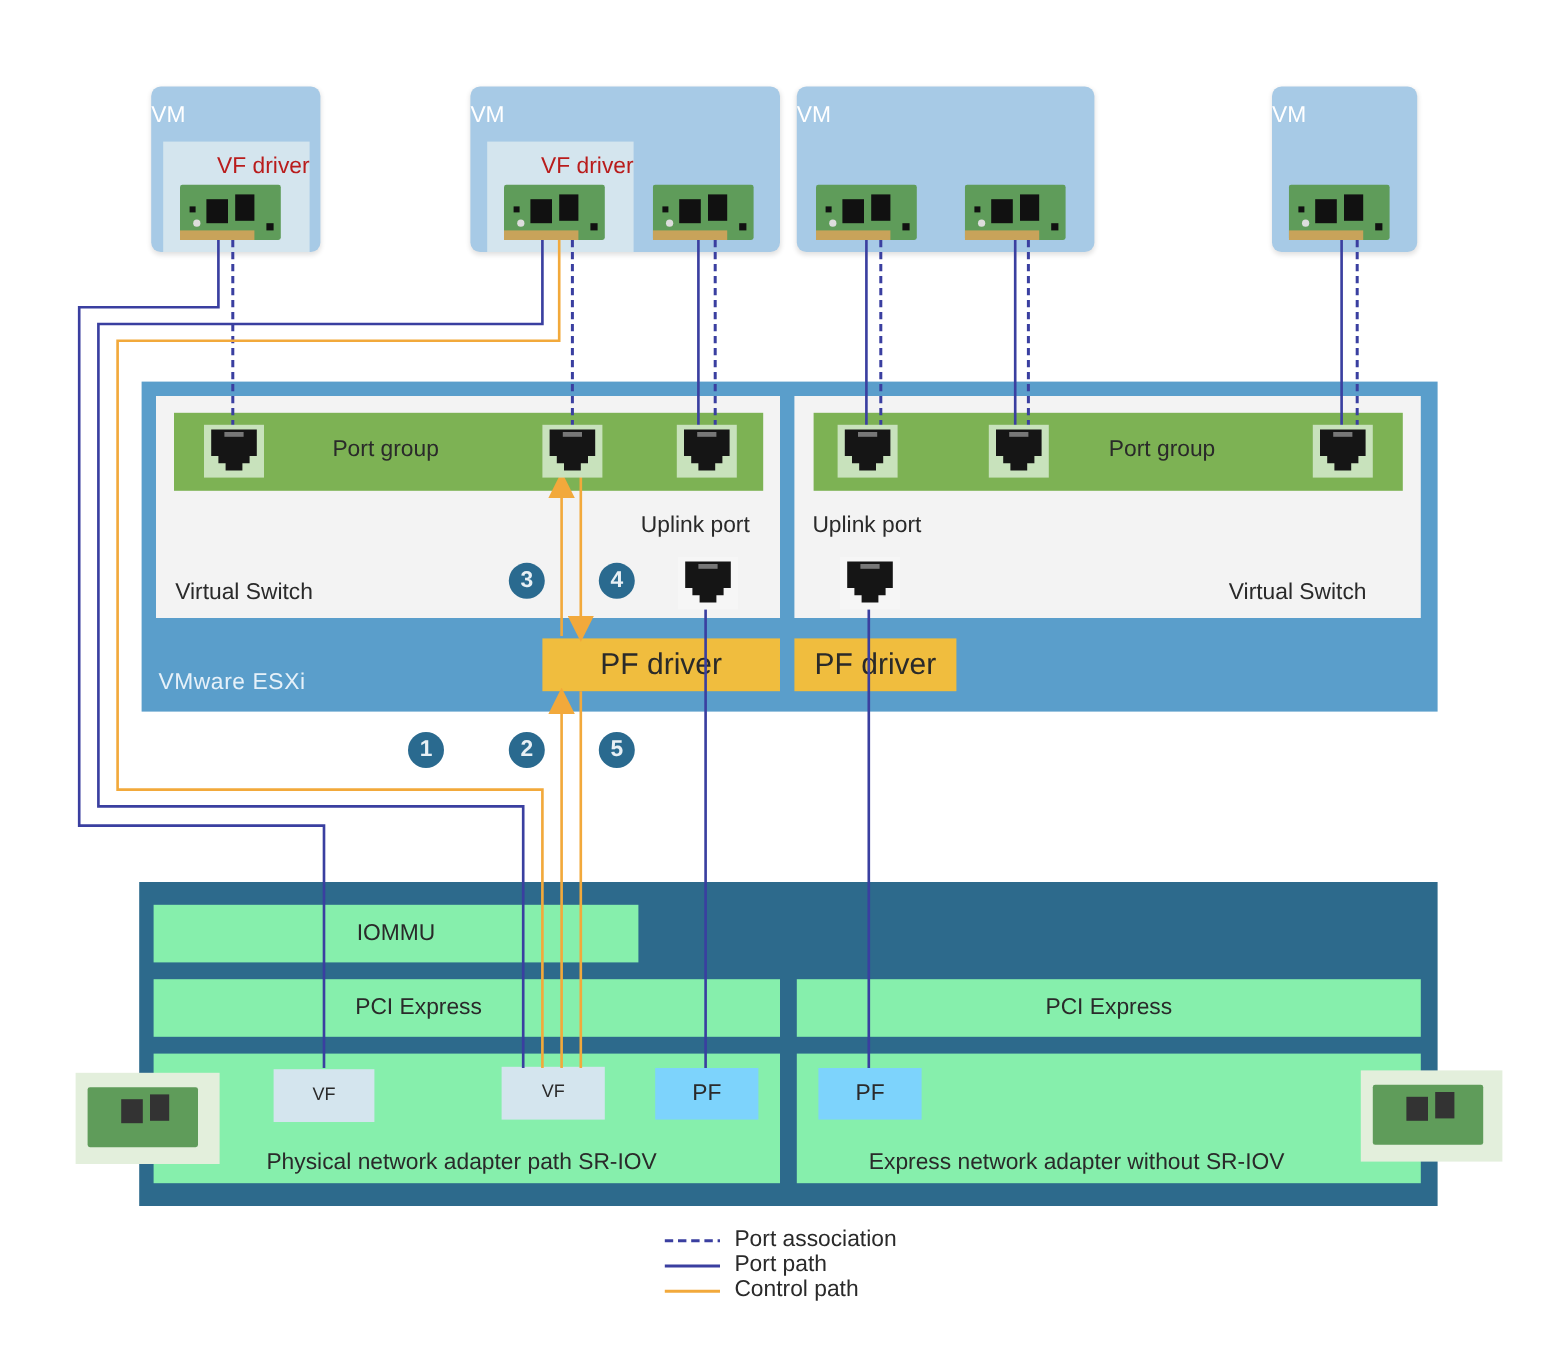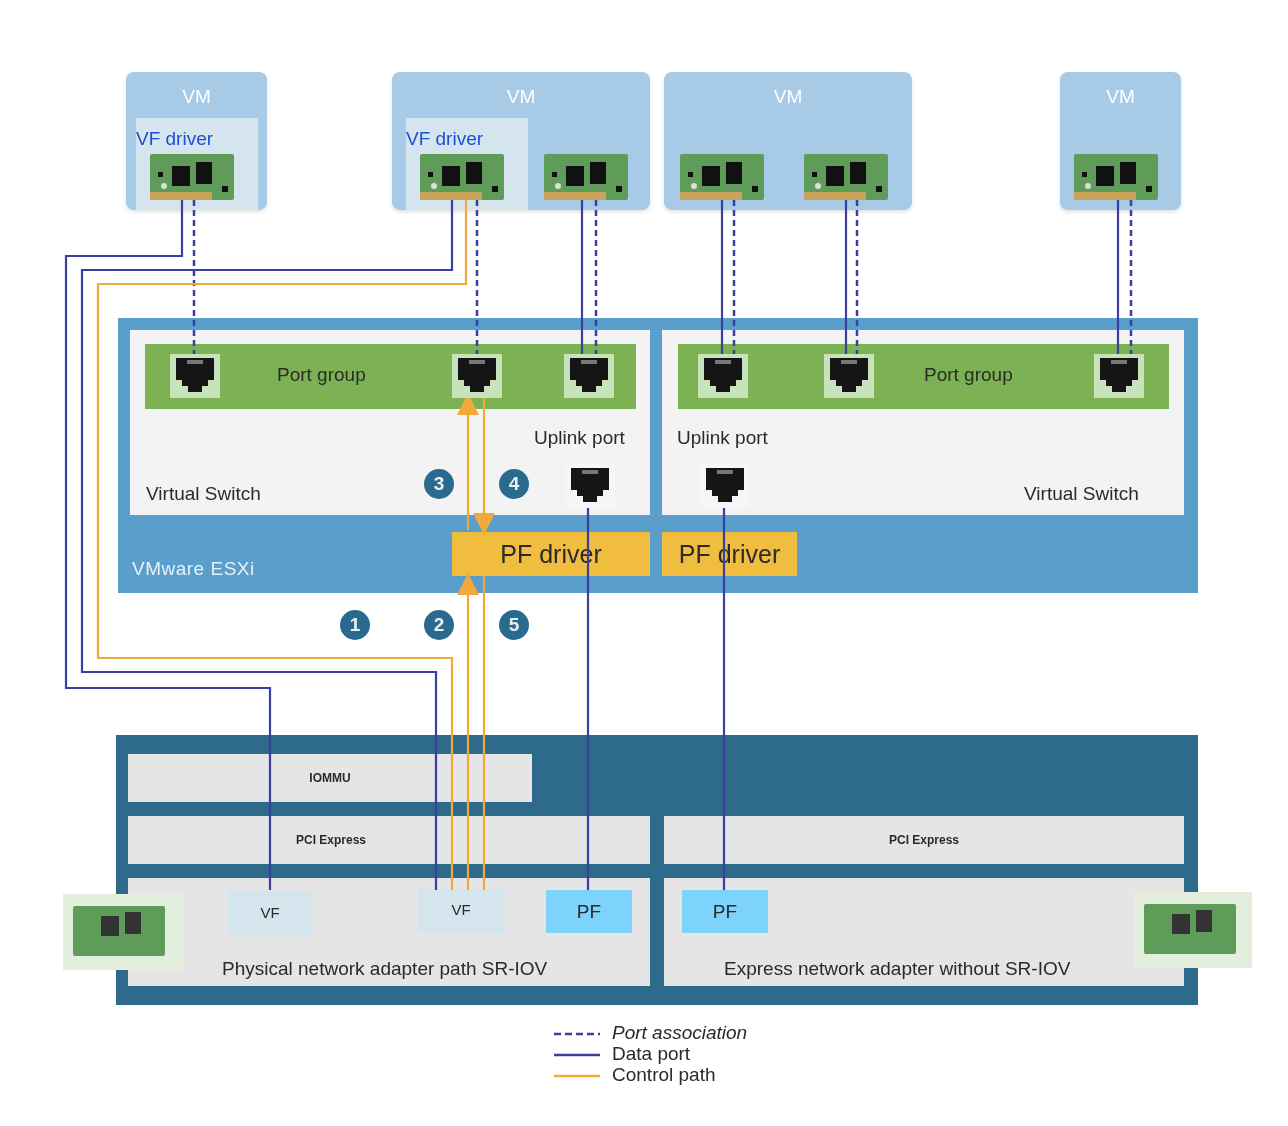--- a/index.html
+++ b/index.html
@@ -1,32 +1,32 @@
 <!DOCTYPE html>
 <html><head>
 <meta charset="utf-8">
 <style>
   html, body { margin:0; padding:0; background:#ffffff; }
   body { width:1288px; height:1126px; position:relative; overflow:hidden;
          font-family:"Liberation Sans", sans-serif; color:#2a2a2a; }
   .abs { position:absolute; box-sizing:border-box; }
   .vm { background:#a7cae6; border-radius:8px; box-shadow:0 2px 4px rgba(0,0,0,0.12); }
-  .vm-title { position:absolute; left:0; right:0; top:14px; text-align:center;
+  .vm-title { position:absolute; left:0; right:0; top:14px; 
               color:#ffffff; font-size:19px; }
   .vfdrv { background:#d4e5ee; }
-  .vfdrv-label { position:absolute; left:0; right:0; top:10px; text-align:left;
-                 color:#1d4ed8; font-size:19px; }
+  .vfdrv-label { position:absolute; left:0; right:0; top:10px; text-align:right;
+                 color:#b91c1c; font-size:19px; }
   .esxi { background:#5a9ecb; }
   .vswitch { background:#f3f3f3; }
   .portgroup { background:#7db254; }
   .label { font-size:19px; color:#2a2a2a; white-space:nowrap; }
   .esxi-label { color:#e6f1f9; font-size:19px; letter-spacing:0.5px; }
   .pfdrv { background:#f0bd3e; text-align:center; font-size:25px; color:#2a2a2a; }
   .host { background:#2d6a8c; }
-  .row { background:#e5e5e5; text-align:center; font-size:12px; color:#2a2a2a;font-weight:bold; }
+  .row { background:#86efac; text-align:center; font-size:19px; color:#2a2a2a; }
   .vfbox { background:#d4e5ee; text-align:center; font-size:15px; }
   .pfbox { background:#7dd3fc; text-align:center; font-size:19px; }
   .badge { width:30px; height:30px; border-radius:50%; background:#2a6a8f;
            color:#e8f0f5; font-size:19px; text-align:center; line-height:30px; font-weight:bold; }
   .port { width:50px; height:44px; background:#c8e2bc; }
   .port.plain { background:#f6f6f6; }
   .legend-item { font-size:19px; color:#2a2a2a; }
   svg { position:absolute; left:0; top:0; }
 </style>
 </head>
@@ -265,27 +265,27 @@
   <div class="abs" style="left:38px;top:22px;width:18px;height:20px;background:#333;"></div>
   <div class="abs" style="left:62px;top:18px;width:16px;height:22px;background:#333;"></div>
 </div>
 
 <div class="abs" style="left:552px;top:1022px;width:240px;height:70px;">
   <div id="legend-items">
       <div class="abs" style="left: 0px; top: 0px; width: 240px; height: 22px;">
         <svg width="50" height="22" style="position: absolute; left: 0px; top: 0px;">
           <line x1="2" x2="48" y1="12" y2="12" stroke="#3a3fa0" stroke-width="2.5" stroke-dasharray="7,4"></line>
         </svg>
-        <span class="abs legend-item" style="left: 60px; top: 0px; font-style: italic;">Port association</span>
+        <span class="abs legend-item" style="left: 60px; top: 0px;">Port association</span>
       </div>
       <div class="abs" style="left: 0px; top: 21px; width: 240px; height: 22px;">
         <svg width="50" height="22" style="position: absolute; left: 0px; top: 0px;">
           <line x1="2" x2="48" y1="12" y2="12" stroke="#3a3fa0" stroke-width="2.5"></line>
         </svg>
-        <span class="abs legend-item" style="left: 60px; top: 0px;">Data port</span>
+        <span class="abs legend-item" style="left: 60px; top: 0px;">Port path</span>
       </div>
       <div class="abs" style="left: 0px; top: 42px; width: 240px; height: 22px;">
         <svg width="50" height="22" style="position: absolute; left: 0px; top: 0px;">
           <line x1="2" x2="48" y1="12" y2="12" stroke="#f2a93b" stroke-width="2.5"></line>
         </svg>
         <span class="abs legend-item" style="left: 60px; top: 0px;">Control path</span>
       </div>
     </div>
 </div>
 

